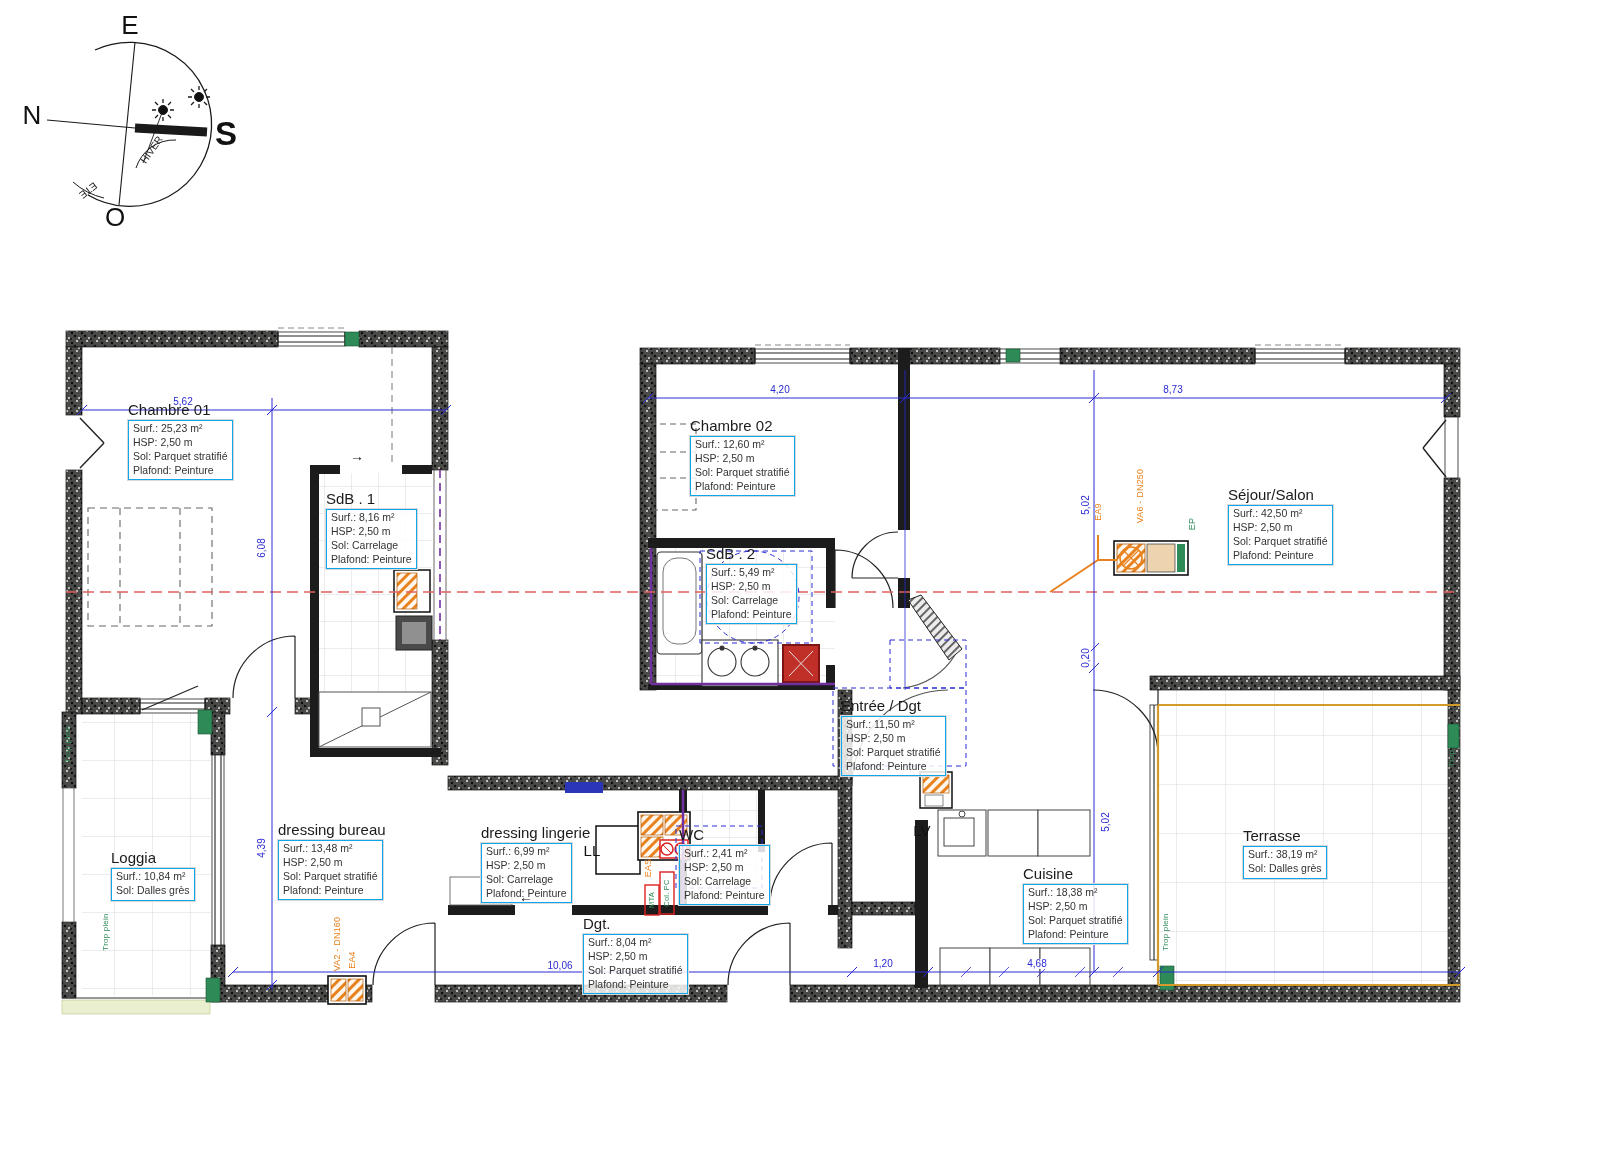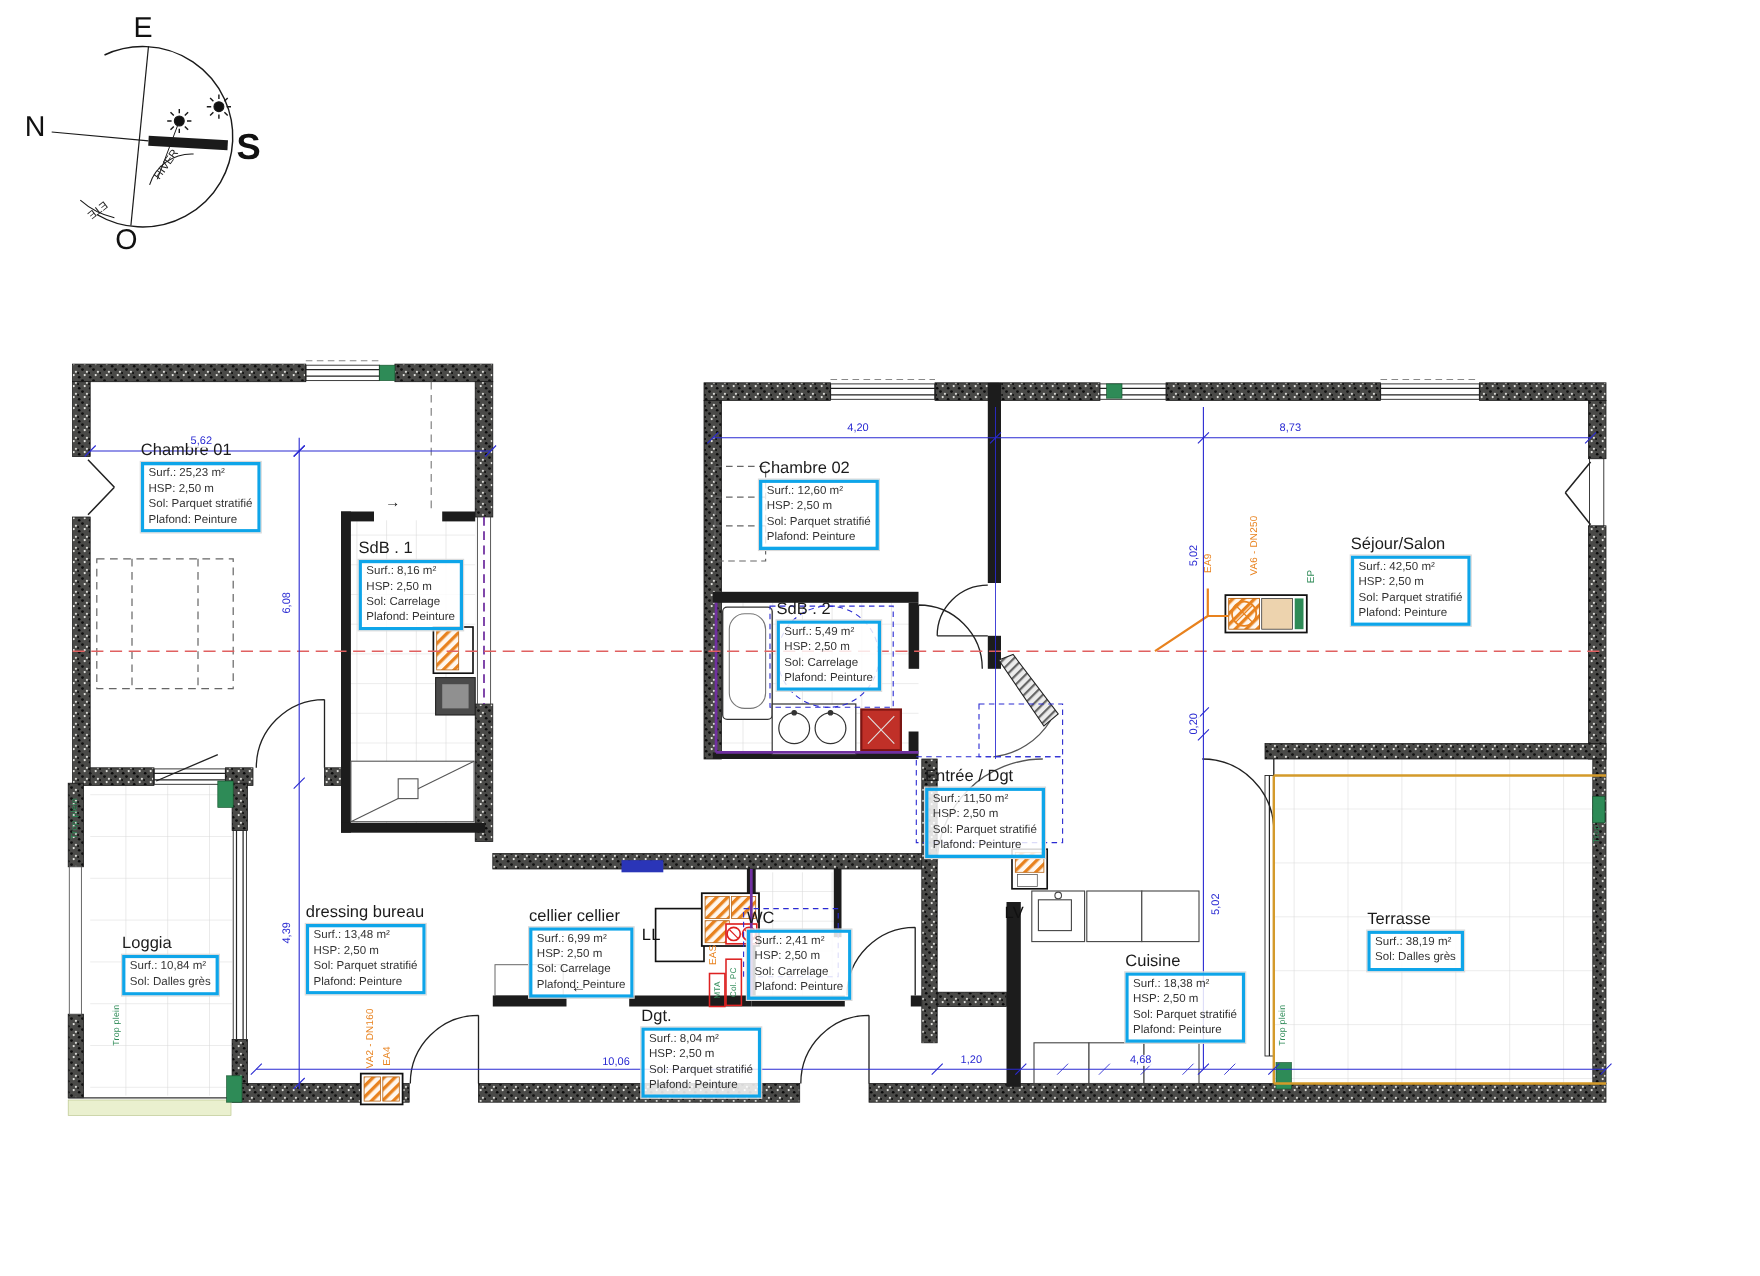--- a/index.html
+++ b/index.html
@@ -14,21 +14,21 @@
   .comp{font-size:26px;color:#111}
   .comp.s{font-size:33px;font-weight:bold}
   .comp.small{font-size:10px;color:#222;background:transparent}
   .ann{font-size:9px;letter-spacing:.2px}
   .ann.o{color:#e8821e}
   .ann.g{color:#2e8b57}
   .ann.k{color:#111;font-size:15px}
   .ann.arrow{color:#111;font-size:14px}
   .room{position:absolute}
   .room .t{font-size:15px;color:#1b1b1b;margin-bottom:2px}
-  .room .box{border:3px solid #0ea5e9;outline:1px solid #d9d9d9;background:rgba(255,255,255,.84);
+  .room .box{border:1px solid #0ea5e9;outline:1px solid #d9d9d9;background:rgba(255,255,255,.84);
              padding:1px 4px 2px;font-size:10.5px;color:#333;line-height:1.32;width:max-content}
 </style>
 </head>
 <body>
 
 <div id="plan">
 
 <svg width="1600" height="1160" viewBox="0 0 1600 1160">
   <defs>
     <pattern id="wallP" width="10" height="10" patternUnits="userSpaceOnUse">
@@ -390,21 +390,21 @@
 <div class="room" style="left:278px;top:821px">
   <div class="t">dressing bureau</div>
   <div class="box">
     <div>Surf.: 13,48 m²</div>
     <div>HSP: 2,50 m</div>
     <div>Sol: Parquet stratifié</div>
     <div>Plafond: Peinture</div>
   </div>
 </div>
 <div class="room" style="left:481px;top:824px">
-  <div class="t">cellier cellier</div>
+  <div class="t">dressing lingerie</div>
   <div class="box">
     <div>Surf.: 6,99 m²</div>
     <div>HSP: 2,50 m</div>
     <div>Sol: Carrelage</div>
     <div>Plafond: Peinture</div>
   </div>
 </div>
 <div class="room" style="left:679px;top:826px">
   <div class="t">WC</div>
   <div class="box">

